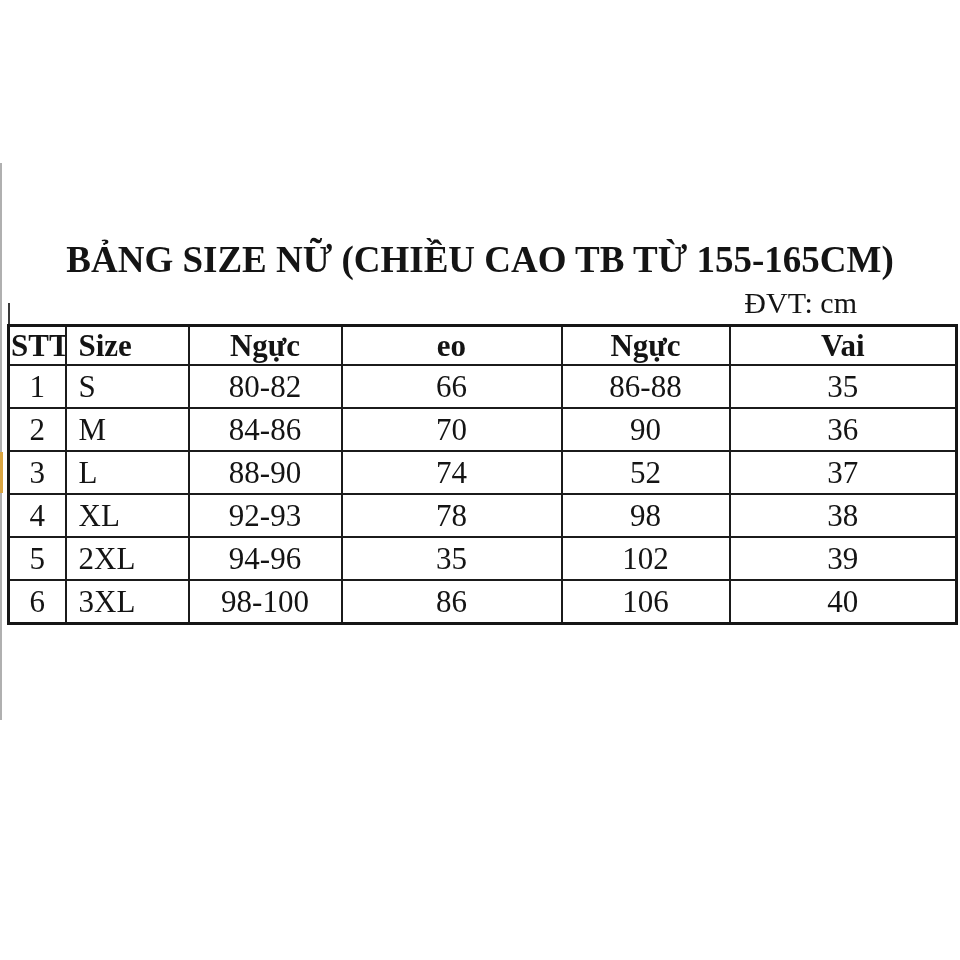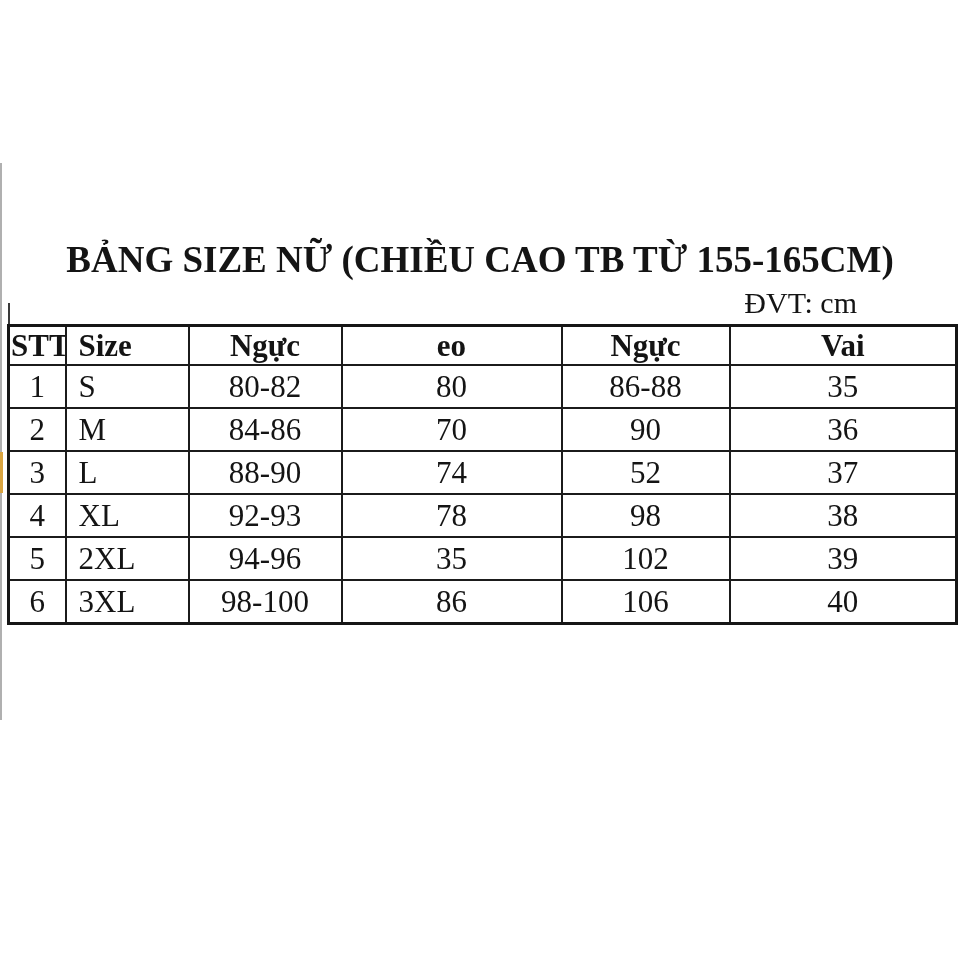--- a/index.html
+++ b/index.html
@@ -128,21 +128,21 @@
         <th>eo</th>
         <th>Ngực</th>
         <th>Vai</th>
       </tr>
     </thead>
     <tbody>
       <tr>
         <td>1</td>
         <td class="col-size-cell">S</td>
         <td>80-82</td>
-        <td>80</td>
+        <td>66</td>
         <td>86-88</td>
         <td>35</td>
       </tr>
       <tr>
         <td>2</td>
         <td class="col-size-cell">M</td>
         <td>84-86</td>
         <td>70</td>
         <td>90</td>
         <td>36</td>

